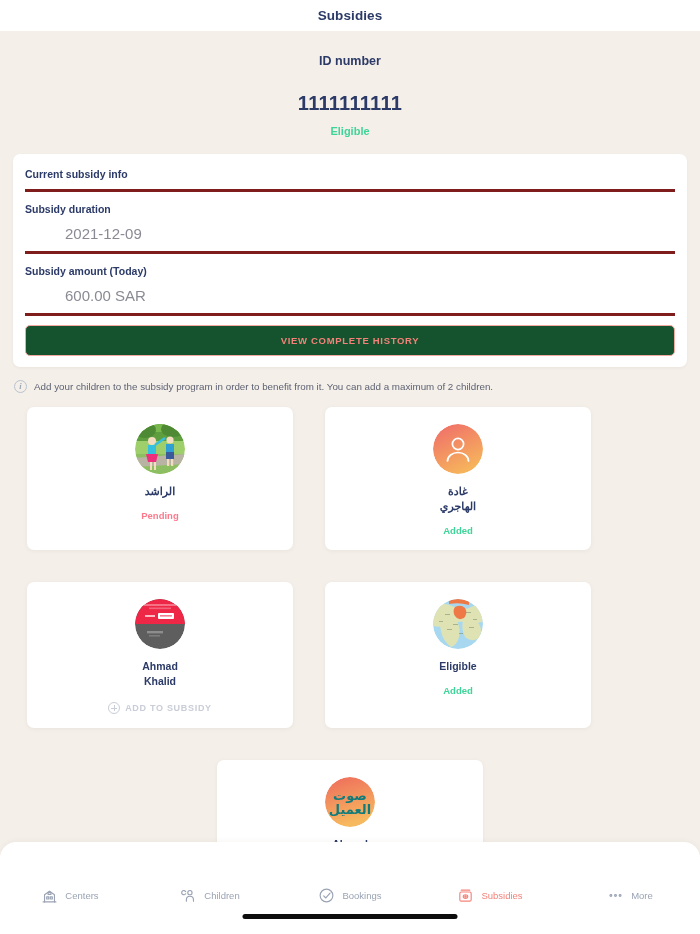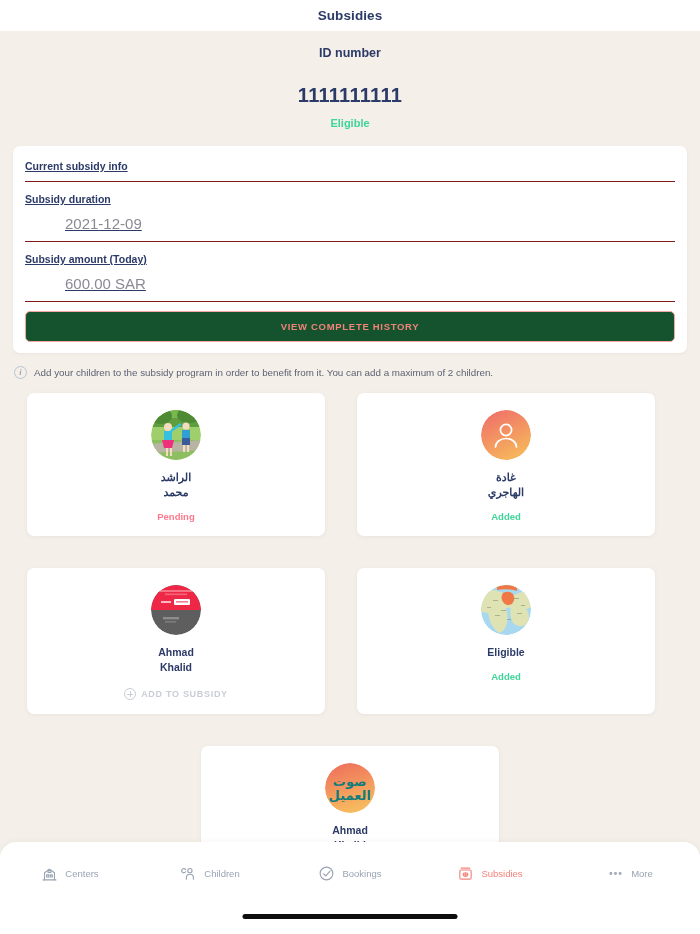--- a/index.html
+++ b/index.html
@@ -35,21 +35,21 @@
   
   .page {
     height: 903px;
     background: #f4efe9;
     position: relative;
   }
 
   
   .id-block {
     text-align: center;
-    padding-top: 15px;
+    padding-top: 23px;
   }
   .id-label {
     font-size: 12.5px;
     font-weight: bold;
     color: #2b3a67;
   }
   .id-number {
     font-size: 20px;
     font-weight: bold;
     color: #2b3a67;
@@ -65,24 +65,23 @@
 
   
   .info-card {
     margin: 17px 13px 0 13px;
     background: #ffffff;
     border-radius: 7px;
     padding: 14px 12px 11px 12px;
     box-shadow: 0 1px 3px rgba(120,100,85,.07);
   }
   .info-row {
-    border-bottom: 1px solid #7f1d1d;
+    border-bottom: 3px solid #7f1d1d;
     padding-bottom: 9px;
     margin-bottom: 11px;
-    text-decoration: underline;
   }
   .info-row:last-of-type { margin-bottom: 9px; }
   .info-heading {
     font-size: 10.5px;
     font-weight: bold;
     color: #2b3a67;
   }
   .info-label {
     font-size: 10.5px;
     font-weight: bold;
@@ -136,21 +135,21 @@
 
   
   .grid {
     display: flex;
     flex-wrap: wrap;
     gap: 32px 32px;
     padding: 14px 27px 0 27px;
     justify-content: flex-start;
   }
   .child-card {
-    width: 298px;
+    width: 266px;
     background: #ffffff;
     border-radius: 7px;
     box-shadow: 0 1px 4px rgba(120,100,85,.08);
     padding: 17px 10px 14px 10px;
     text-align: center;
     cursor: pointer;
   }
   .child-card.centered { margin: 0 auto; }
 
   .avatar {
@@ -212,21 +211,21 @@
   .bottom-nav {
     position: absolute;
     left: 0; right: 0; bottom: 0;
     height: 92px;
     background: #ffffff;
     border-radius: 16px 16px 0 0;
     box-shadow: 0 -1px 5px rgba(120,100,85,.06);
   }
   .nav-items {
     display: flex;
-    align-items: center;
+    align-items: flex-end;
     height: 62px;
     padding: 0 6px;
     gap: 12px;
   }
   .nav-item {
     flex: 1;
     display: flex;
     align-items: center;
     justify-content: center;
     gap: 7px;
@@ -310,21 +309,20 @@
               <circle cx="35" cy="16" r="3.6" fill="#f4dcc0"></circle>
               <path d="M31 20 h8 v8 h-8 z" fill="#2f9fd4"></path>
               <path d="M31 28 h8 v7 h-8 z" fill="#3b5a99"></path>
               <rect x="32" y="35" width="2.2" height="7" fill="#f4dcc0"></rect>
               <rect x="36" y="35" width="2.2" height="7" fill="#f4dcc0"></rect>
             </g>
           </svg>
         </div>
         <div class="child-name">
           <div class="child-first-name ar">الراشد</div>
-          <div class="child-last-name ar">محمد</div>
         </div>
         <div class="child-status pending">Pending</div>
       </div>
       <div class="child-card">
         <div class="avatar">
           <svg viewBox="0 0 50 50" xmlns="http://www.w3.org/2000/svg">
             <defs>
               <linearGradient id="g1" x1="0" y1="0" x2="0.5" y2="1">
                 <stop offset="0" stop-color="#ef6a6a"></stop>
                 <stop offset="1" stop-color="#f6b35c"></stop>

